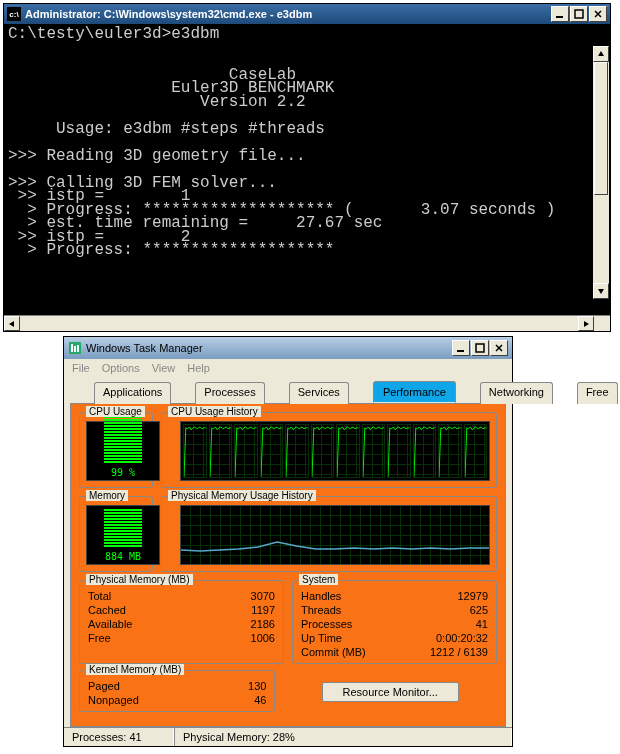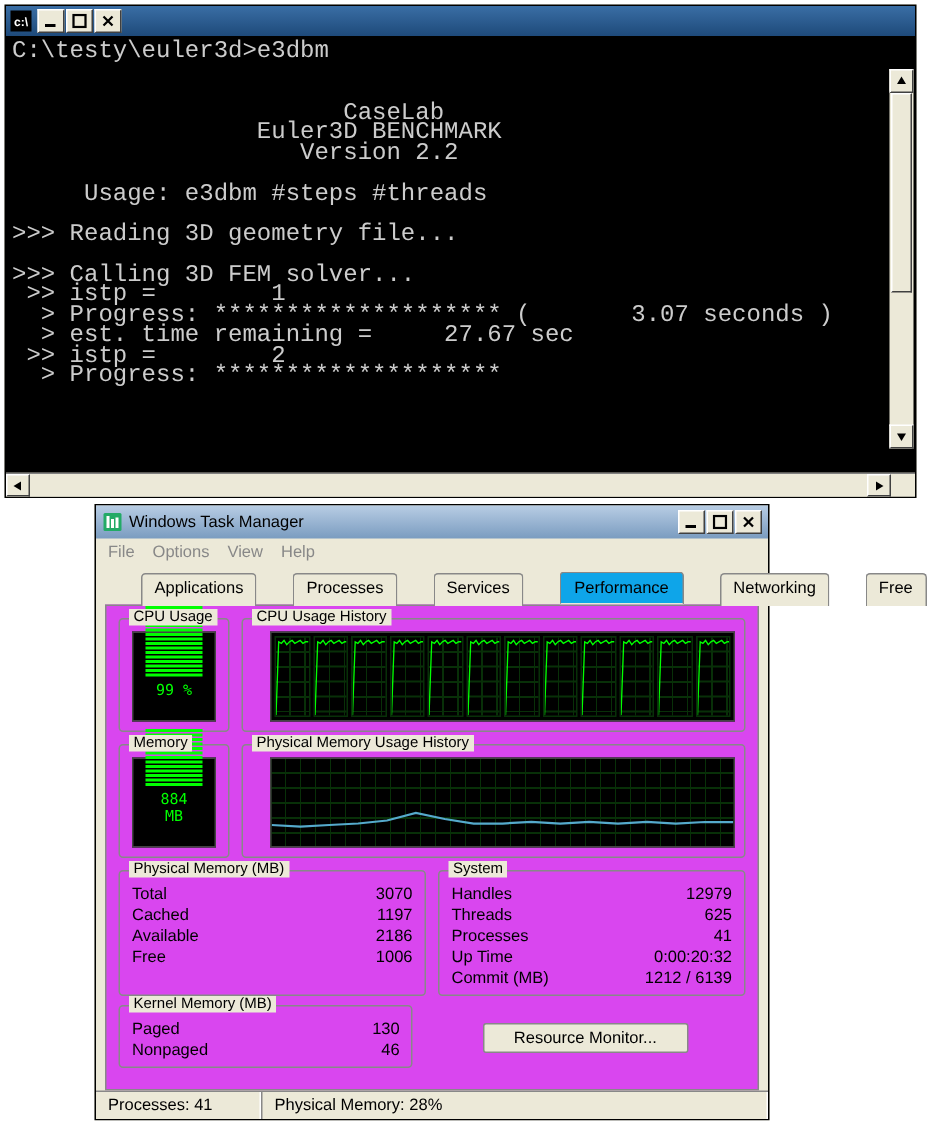--- a/index.html
+++ b/index.html
@@ -27,25 +27,25 @@
 .tm-titlebar { background: linear-gradient(to bottom, #b8cde4, #7a9cc0); color: #000; display: flex; align-items: center; padding: 3px 4px; font-size: 11px; }
 .tm-titlebar .titlebar-text { font-weight: normal; }
 .tm-titlebar-icon { width:14px; height:14px; margin-right:4px; }
 .tm-titlebar-icon svg { width:14px; height:14px; }
 .menu-bar { display: flex; gap: 12px; padding: 3px 8px; color: #888; font-size: 11px; }
 .menu-item { cursor: default; }
 .tabs-area { padding: 4px 6px 0 6px; }
 .tab-row { display: flex; border-bottom: 0; }
 .tab { padding: 3px 8px; border: 1px solid #888; border-bottom: none; background: #ece9d8; margin-right: 0px; border-radius: 3px 3px 0 0; font-size:11px; cursor:pointer; position:relative; top:1px;margin-left:24px; }
 .tab.active { background: #0ea5e9; z-index: 2; border-bottom: 1px solid #ece9d8; padding: 4px 9px; top:0; }
-.tab-content { border: 1px solid #888; padding: 8px; background: #d946ef; }
+.tab-content { border: 1px solid #888; padding: 8px; background: #f97316; }
 .perf-row { display: flex; gap: 8px; margin-bottom: 8px; }
 .group { border: 1px solid #888; border-radius: 3px; padding: 8px 6px 6px 6px; position: relative; }
 .group-title { position: absolute; top: -7px; left: 6px; background: #ece9d8; padding: 0 3px; font-size: 10px; }
-.meter-box { width: 56px; height: 60px; background: #000; border: 1px solid #444; display: flex; flex-direction: column; align-items: center; justify-content: flex-end; padding: 14px; margin: 0 auto; }
+.meter-box { width: 74px; height: 60px; background: #000; border: 1px solid #444; display: flex; flex-direction: column; align-items: center; justify-content: flex-end; padding: 2px; margin: 0 auto; }
 .meter-bars { width: 38px; display:flex; flex-direction:column-reverse; gap:1px; flex:1; justify-content:flex-start; padding-bottom:2px; }
 .meter-bar { height: 2px; background: #0f0; }
 .meter-label { color: #0f0; font-family: monospace; font-size: 10px; text-align:center; margin-top:2px; }
 .history-box { background: #000; border: 1px solid #444; height: 60px; display: flex; gap: 2px; padding: 2px; }
 .history-col { flex: 1; border: 1px solid #083008; position:relative; overflow:hidden; background: repeating-linear-gradient(to bottom, transparent 0, transparent 9px, #083008 9px, #083008 10px), repeating-linear-gradient(to right, transparent 0, transparent 9px, #083008 9px, #083008 10px); }
 .mem-history { background:#000; border:1px solid #444; height:60px; position:relative; overflow:hidden; background-image: repeating-linear-gradient(to bottom, transparent 0, transparent 9px, #083008 9px, #083008 10px), repeating-linear-gradient(to right, transparent 0, transparent 9px, #083008 9px, #083008 10px); }
 .info-row { display:flex; gap:8px; margin-bottom:6px; }
 .info-group { flex:1; border:1px solid #888; border-radius:3px; padding:8px 8px 4px 8px; position:relative; font-size:11px; }
 .info-group .group-title { top:-7px; }
 .kv { display:flex; justify-content:space-between; line-height:14px; }
@@ -58,20 +58,21 @@
 .cpu-sub { width:74px; }
 .hist-sub { flex:1;padding-left:18px; }
 svg.tri { width:8px; height:8px; }
 </style>
 </head>
 <body>
 
 <div class="cmd-window">
   <div class="titlebar">
     <div class="titlebar-icon">c:\</div>
+    <div class="titlebar-text">Administrator: C:\Windows\system32\cmd.exe - e3dbm</div>
     <div class="win-btns">
       <div class="win-btn">
           <svg viewBox="0 0 10 10">
             <rect x="1" y="7" width="7" height="2" fill="#000"></rect>
           </svg>
         </div>
       <div class="win-btn">
           <svg viewBox="0 0 10 10">
             <rect x="1" y="1" width="8" height="8" fill="none" stroke="#000" stroke-width="1.5"></rect>
           </svg>

